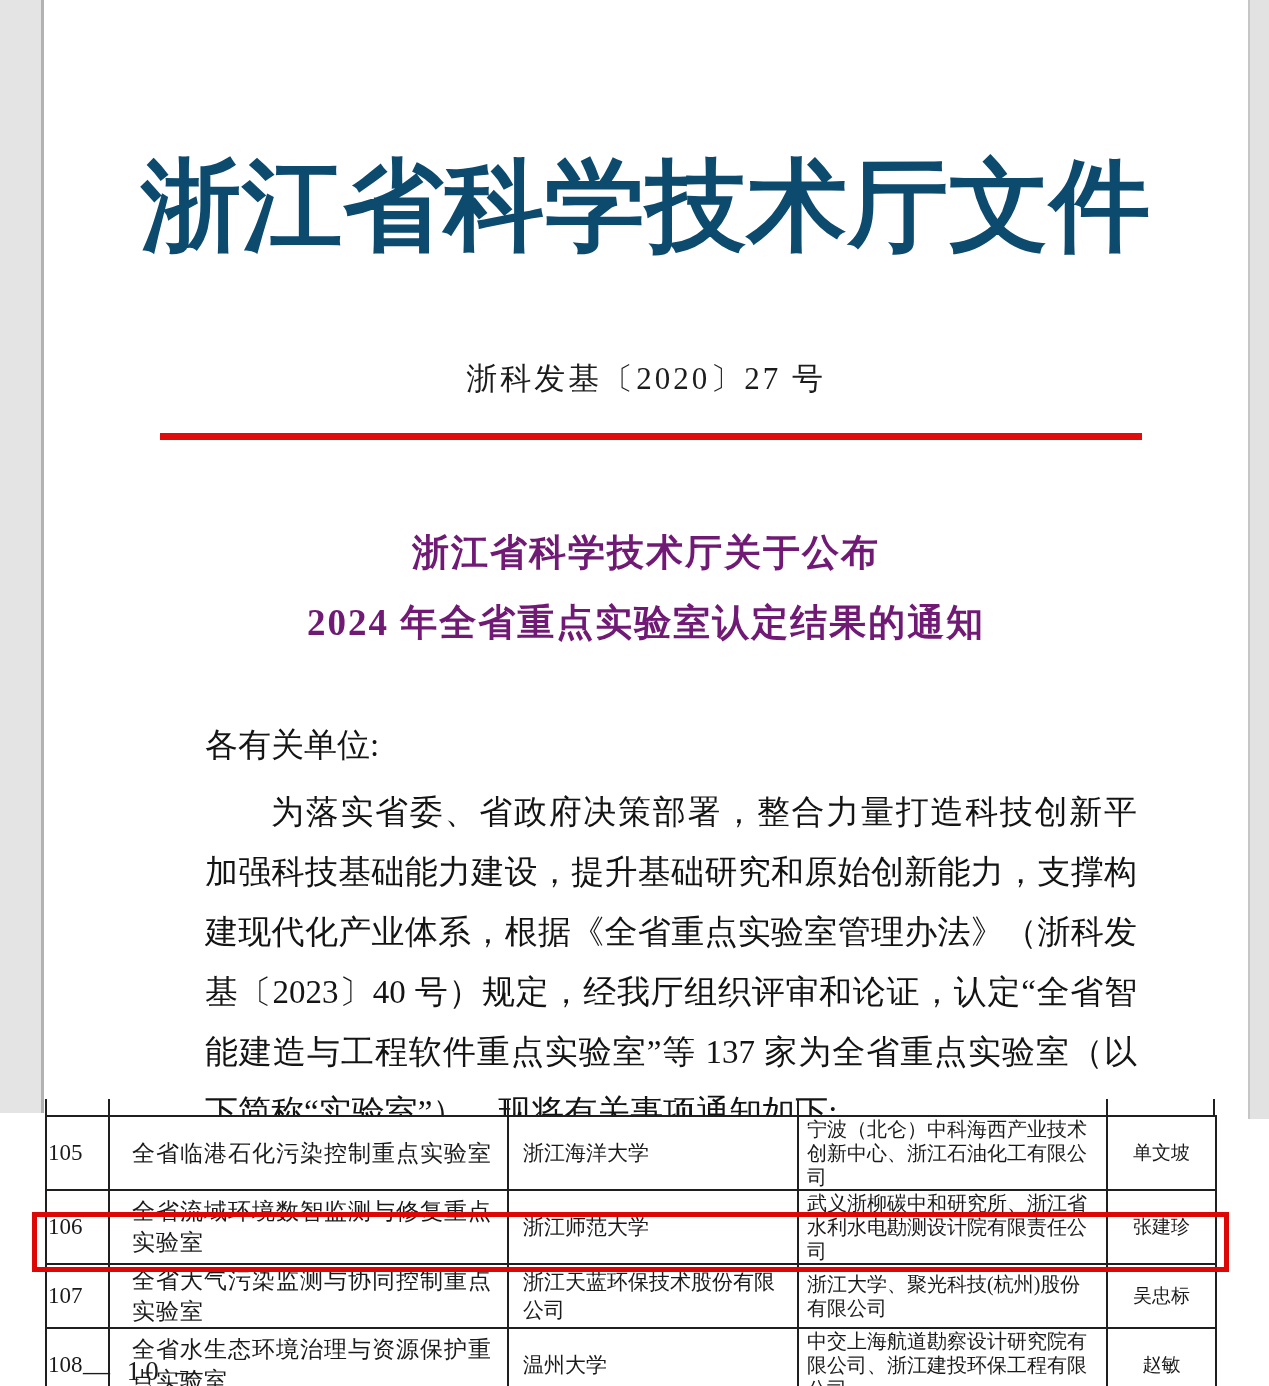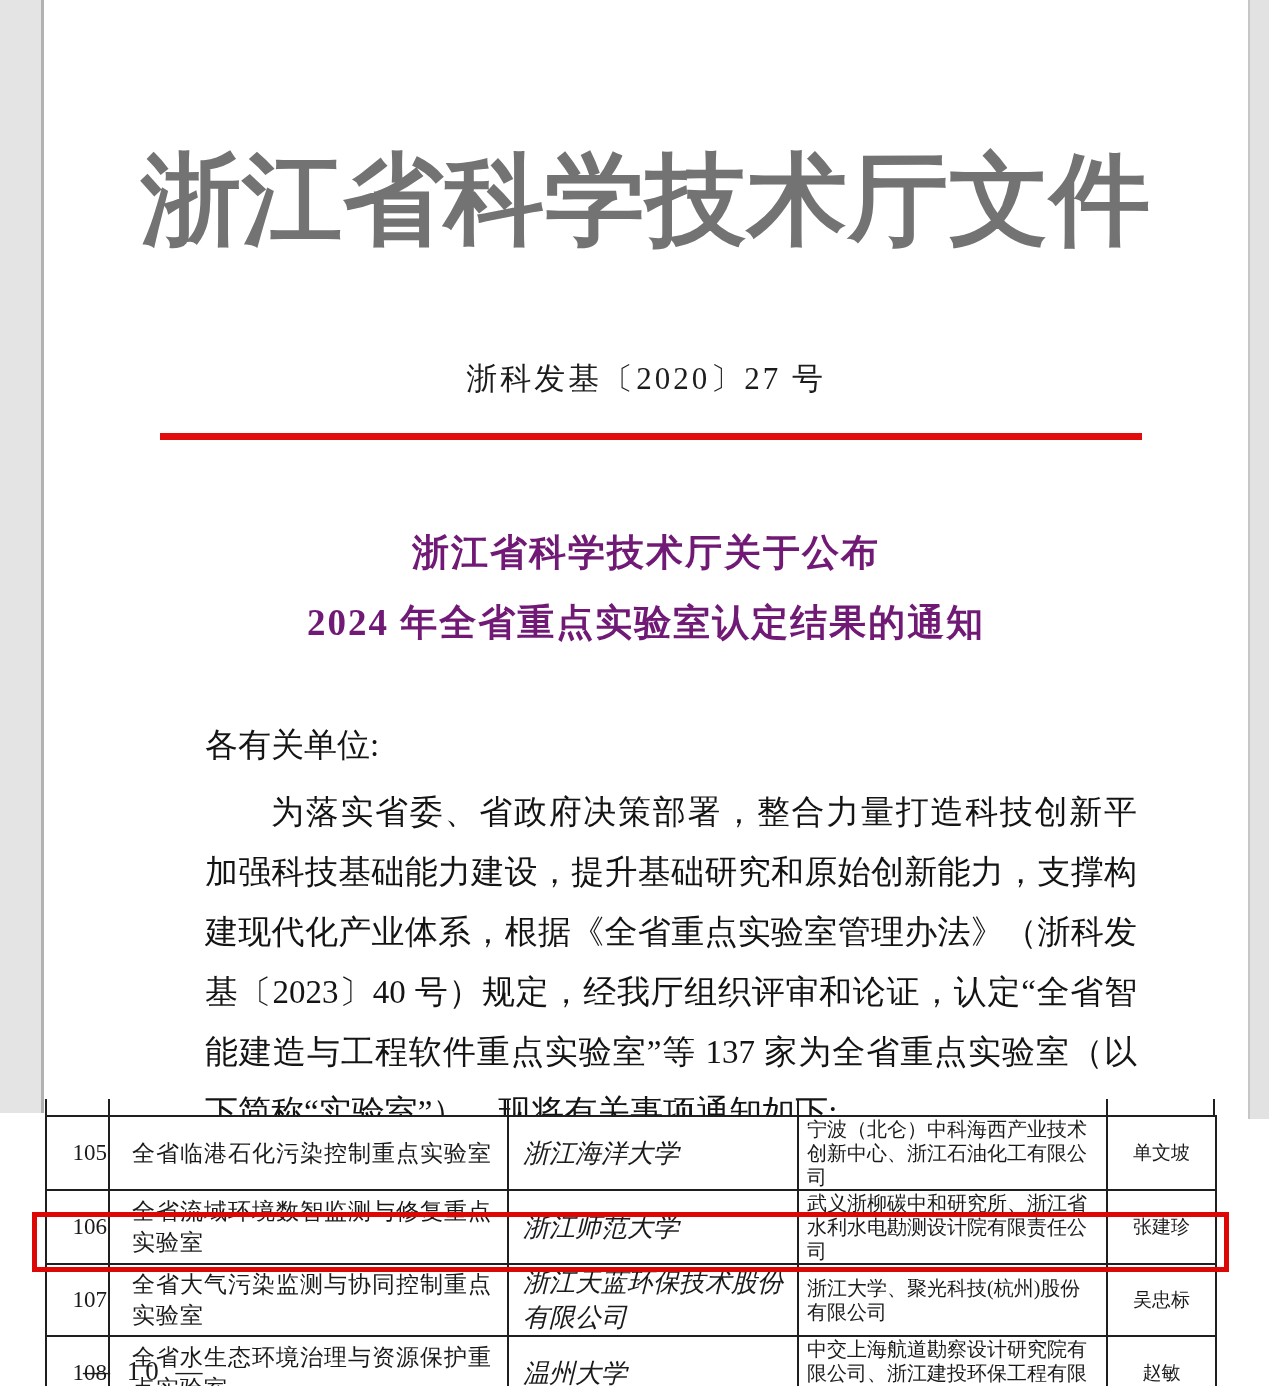--- a/index.html
+++ b/index.html
@@ -19,21 +19,21 @@
     background: #e4e4e4; border-right: 3px solid #b2b2b2;
   }
   .edge-right {
     position: absolute; left: 1248px; top: 0; width: 21px; height: 1119px;
     background: #e2e2e2; border-left: 2px solid #c6c6c6;
   }
 
   .page-band { position: absolute; left: 45px; width: 1202px; text-align: center; }
 
   .doc-header {
-    top: 146px; font-size: 100px; font-weight: bold; color: #737373;
+    top: 152px; font-size: 100px; font-weight: bold; color: #0c4a6e;
     letter-spacing: 1px; line-height: 1.1; white-space: nowrap;
   }
   .doc-number { top: 358px; font-size: 31px; letter-spacing: 3px; color: #1c1c1c; }
 
   .red-rule {
     position: absolute; left: 160px; top: 433px; width: 982px; height: 7px;
     background: #e10c0c;
   }
 
   .notice-title { font-weight: bold; font-size: 37px; color: #701a75; letter-spacing: 2px; white-space: nowrap; }
@@ -62,23 +62,23 @@
   .labs-table td {
     border: 2px solid #1f1f1f; vertical-align: middle;
     overflow: hidden;
   }
   .labs-table tr { height: 48px; }
   .col-no   { width: 63px; }
   .col-lab  { width: 399px; }
   .col-host { width: 290px; }
   .col-part { width: 309px; }
   .col-dir  { width: 109px; }
-  td.cell-no   { text-align: right; font-size: 23px; border-radius: 17px; }
+  td.cell-no   { text-align: left; font-size: 23px; border-radius: 17px; }
   td.cell-lab  { padding: 0 6px 0 22px; font-size: 23px; letter-spacing: 1px; }
-  td.cell-host { padding: 0 6px 0 14px; font-size: 26px; font-style: italic; }
+  td.cell-host { padding: 0 6px 0 14px; font-size: 21px; }
   td.cell-part { padding: 0 8px; font-size: 20px; line-height: 24px; border-radius: 24px; }
   td.cell-dir  { text-align: center; font-size: 19px; }
 
   
   .col-stub { position: absolute; top: 1099px; width: 2px; height: 18px; background: #1f1f1f; }
 
   .highlight-box {
     position: absolute; left: 32px; top: 1212px; width: 1197px; height: 60px;
     border: 5px solid #dd0806; box-sizing: border-box; pointer-events: none;
   }

